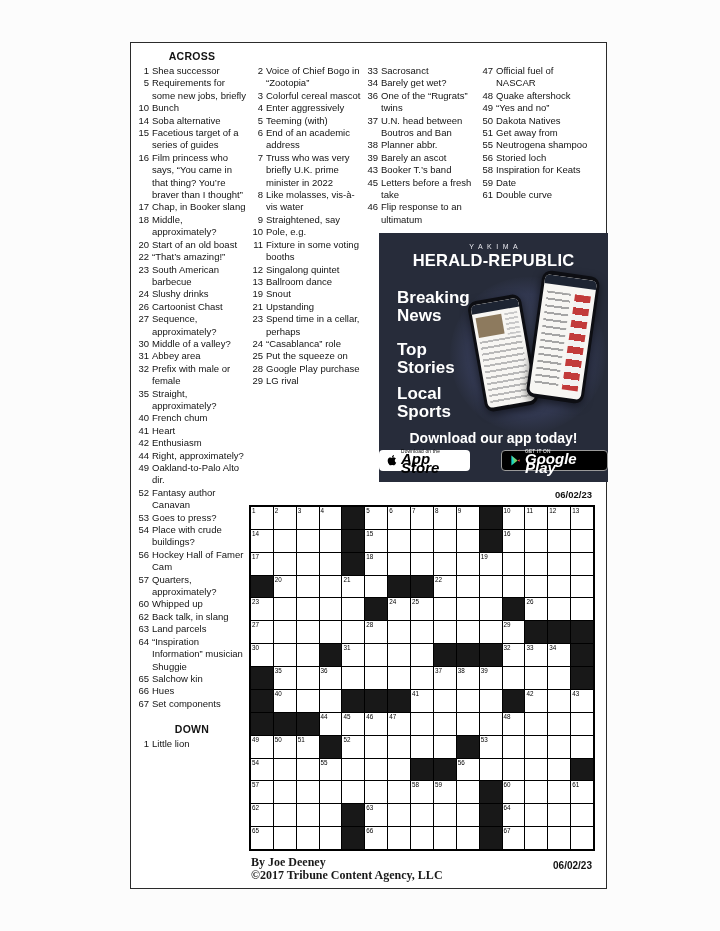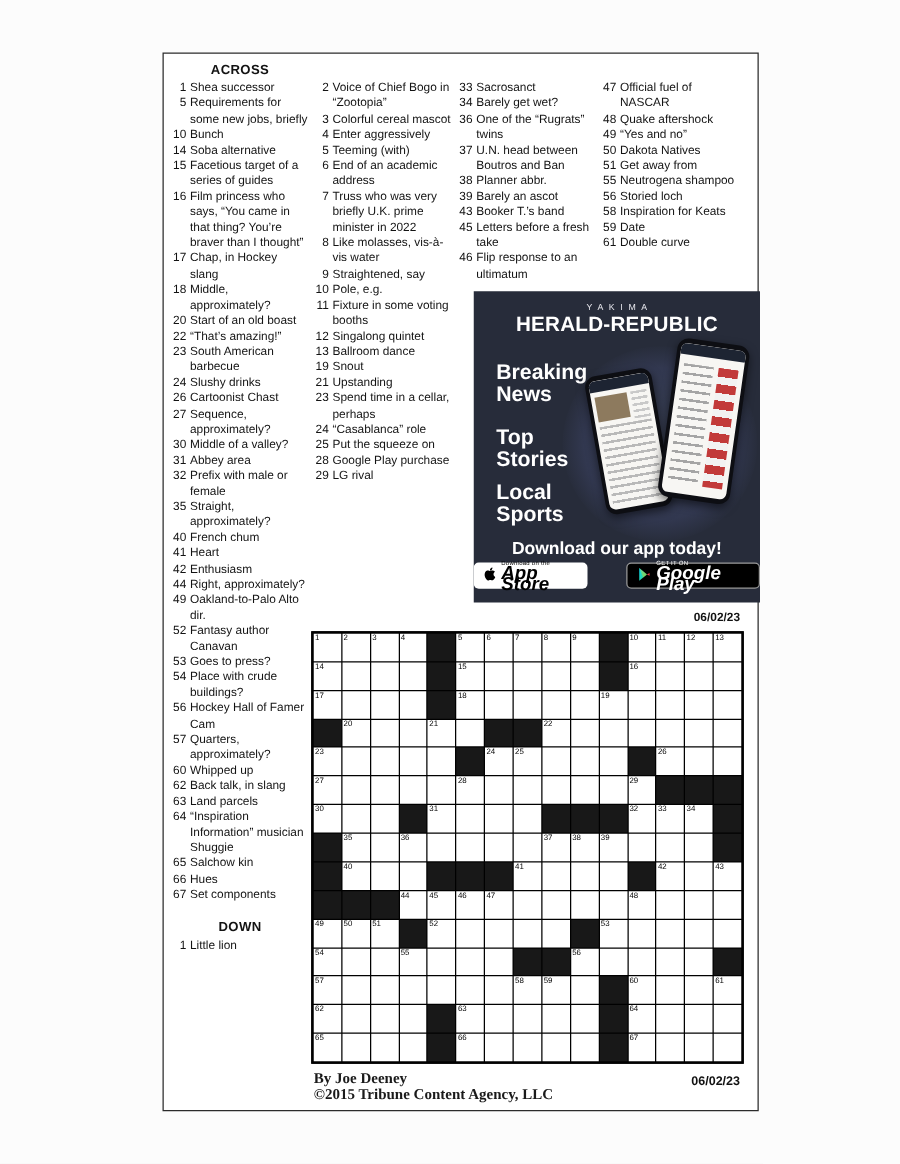--- a/index.html
+++ b/index.html
@@ -98,21 +98,21 @@
         <div class="clue">
           <span class="n">15</span>
           <span class="t">Facetious target of a series of guides</span>
         </div>
         <div class="clue">
           <span class="n">16</span>
           <span class="t">Film princess who says, “You came in that thing? You’re braver than I thought”</span>
         </div>
         <div class="clue">
           <span class="n">17</span>
-          <span class="t">Chap, in Hockey slang</span>
+          <span class="t">Chap, in Booker slang</span>
         </div>
         <div class="clue">
           <span class="n">18</span>
           <span class="t">Middle, approximately?</span>
         </div>
         <div class="clue">
           <span class="n">20</span>
           <span class="t">Start of an old boast</span>
         </div>
         <div class="clue">
@@ -800,18 +800,18 @@
         <div class="cell">
           <span class="num">67</span>
         </div>
         <div class="cell"></div>
         <div class="cell"></div>
         <div class="cell"></div>
       </div>
 
     <div class="byline">
       <div>By Joe Deeney</div>
-      <div>©2015 Tribune Content Agency, LLC</div>
+      <div>©2017 Tribune Content Agency, LLC</div>
     </div>
     <div class="date-bottom">06/02/23</div>
 
   </div>
 </div>
 
 </body></html>

